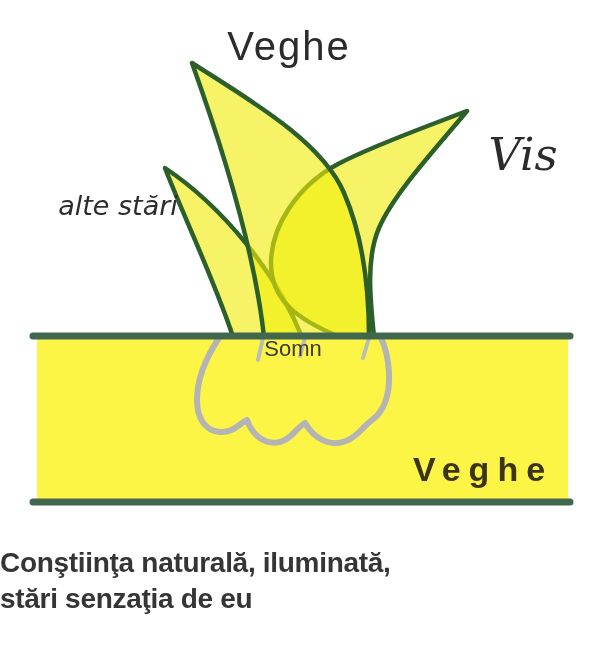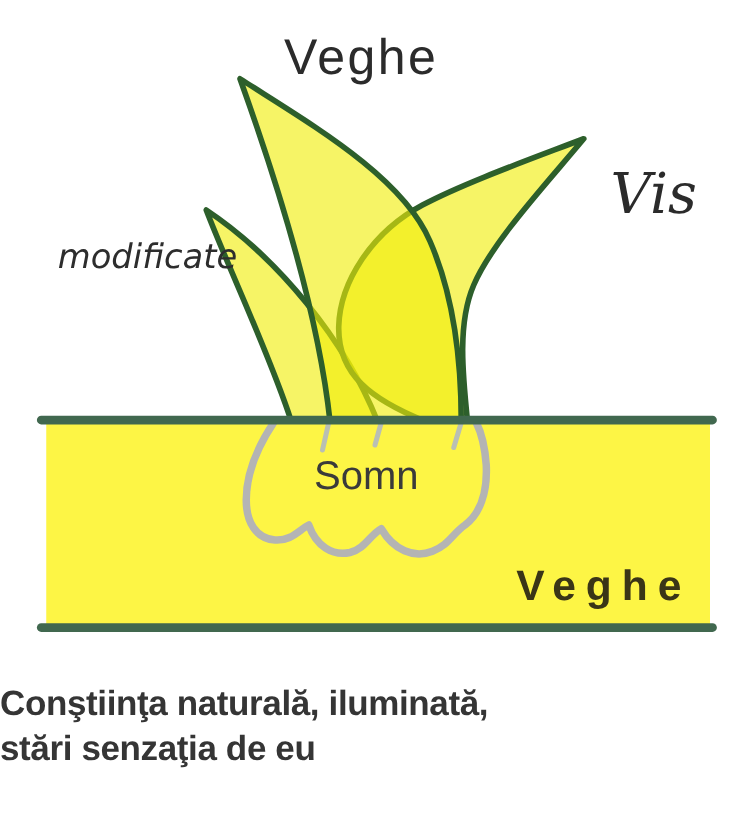--- a/index.html
+++ b/index.html
@@ -24,22 +24,22 @@
     color:#2b2b2b;
     margin-top:44px;
   }
   .lbl-alte{
     left:27px;top:190px;width:182px;
     font-family:"DejaVu Sans", sans-serif;
     font-style:italic;font-size:27px;line-height:1.2;
     text-align:center;color:#2d2d2d;
   }
   .lbl-somn{
-    left:203px;top:362px;width:180px;
-    font-size:32px;line-height:1.15;text-align:center;
+    left:203px;top:336px;width:180px;
+    font-size:22px;line-height:1.15;text-align:center;
     color:#3a3a3a;
   }
   .lbl-turiya{
     left:398px;top:450px;width:170px;
     font-size:34px;font-weight:bold;letter-spacing:8px;
     text-align:center;color:#3a3517;
   }
   .caption{
     position:absolute;left:0;top:545px;width:603px;
     font-size:28px;font-weight:bold;line-height:1.3;
@@ -68,21 +68,21 @@
 
     <line x1="33" y1="336" x2="570" y2="336" stroke-width="7" stroke-linecap="round" stroke="#41684f"></line>
     <line x1="33" y1="502" x2="570" y2="502" stroke-width="7" stroke-linecap="round" stroke="#41684f"></line>
   </svg>
 
   <div class="lbl lbl-veghe">Veghe</div>
 
   <div class="lbl lbl-vis">Vis</div>
 
   <div class="lbl lbl-alte">
-    <div>modificate</div>
+    <div>alte stări</div>
   </div>
 
   <div class="lbl lbl-somn">
     <div>Somn</div>
   </div>
 
   <div class="lbl lbl-turiya">Veghe</div>
 
   <div class="caption">
     <div>Conştiinţa naturală, iluminată,</div>

